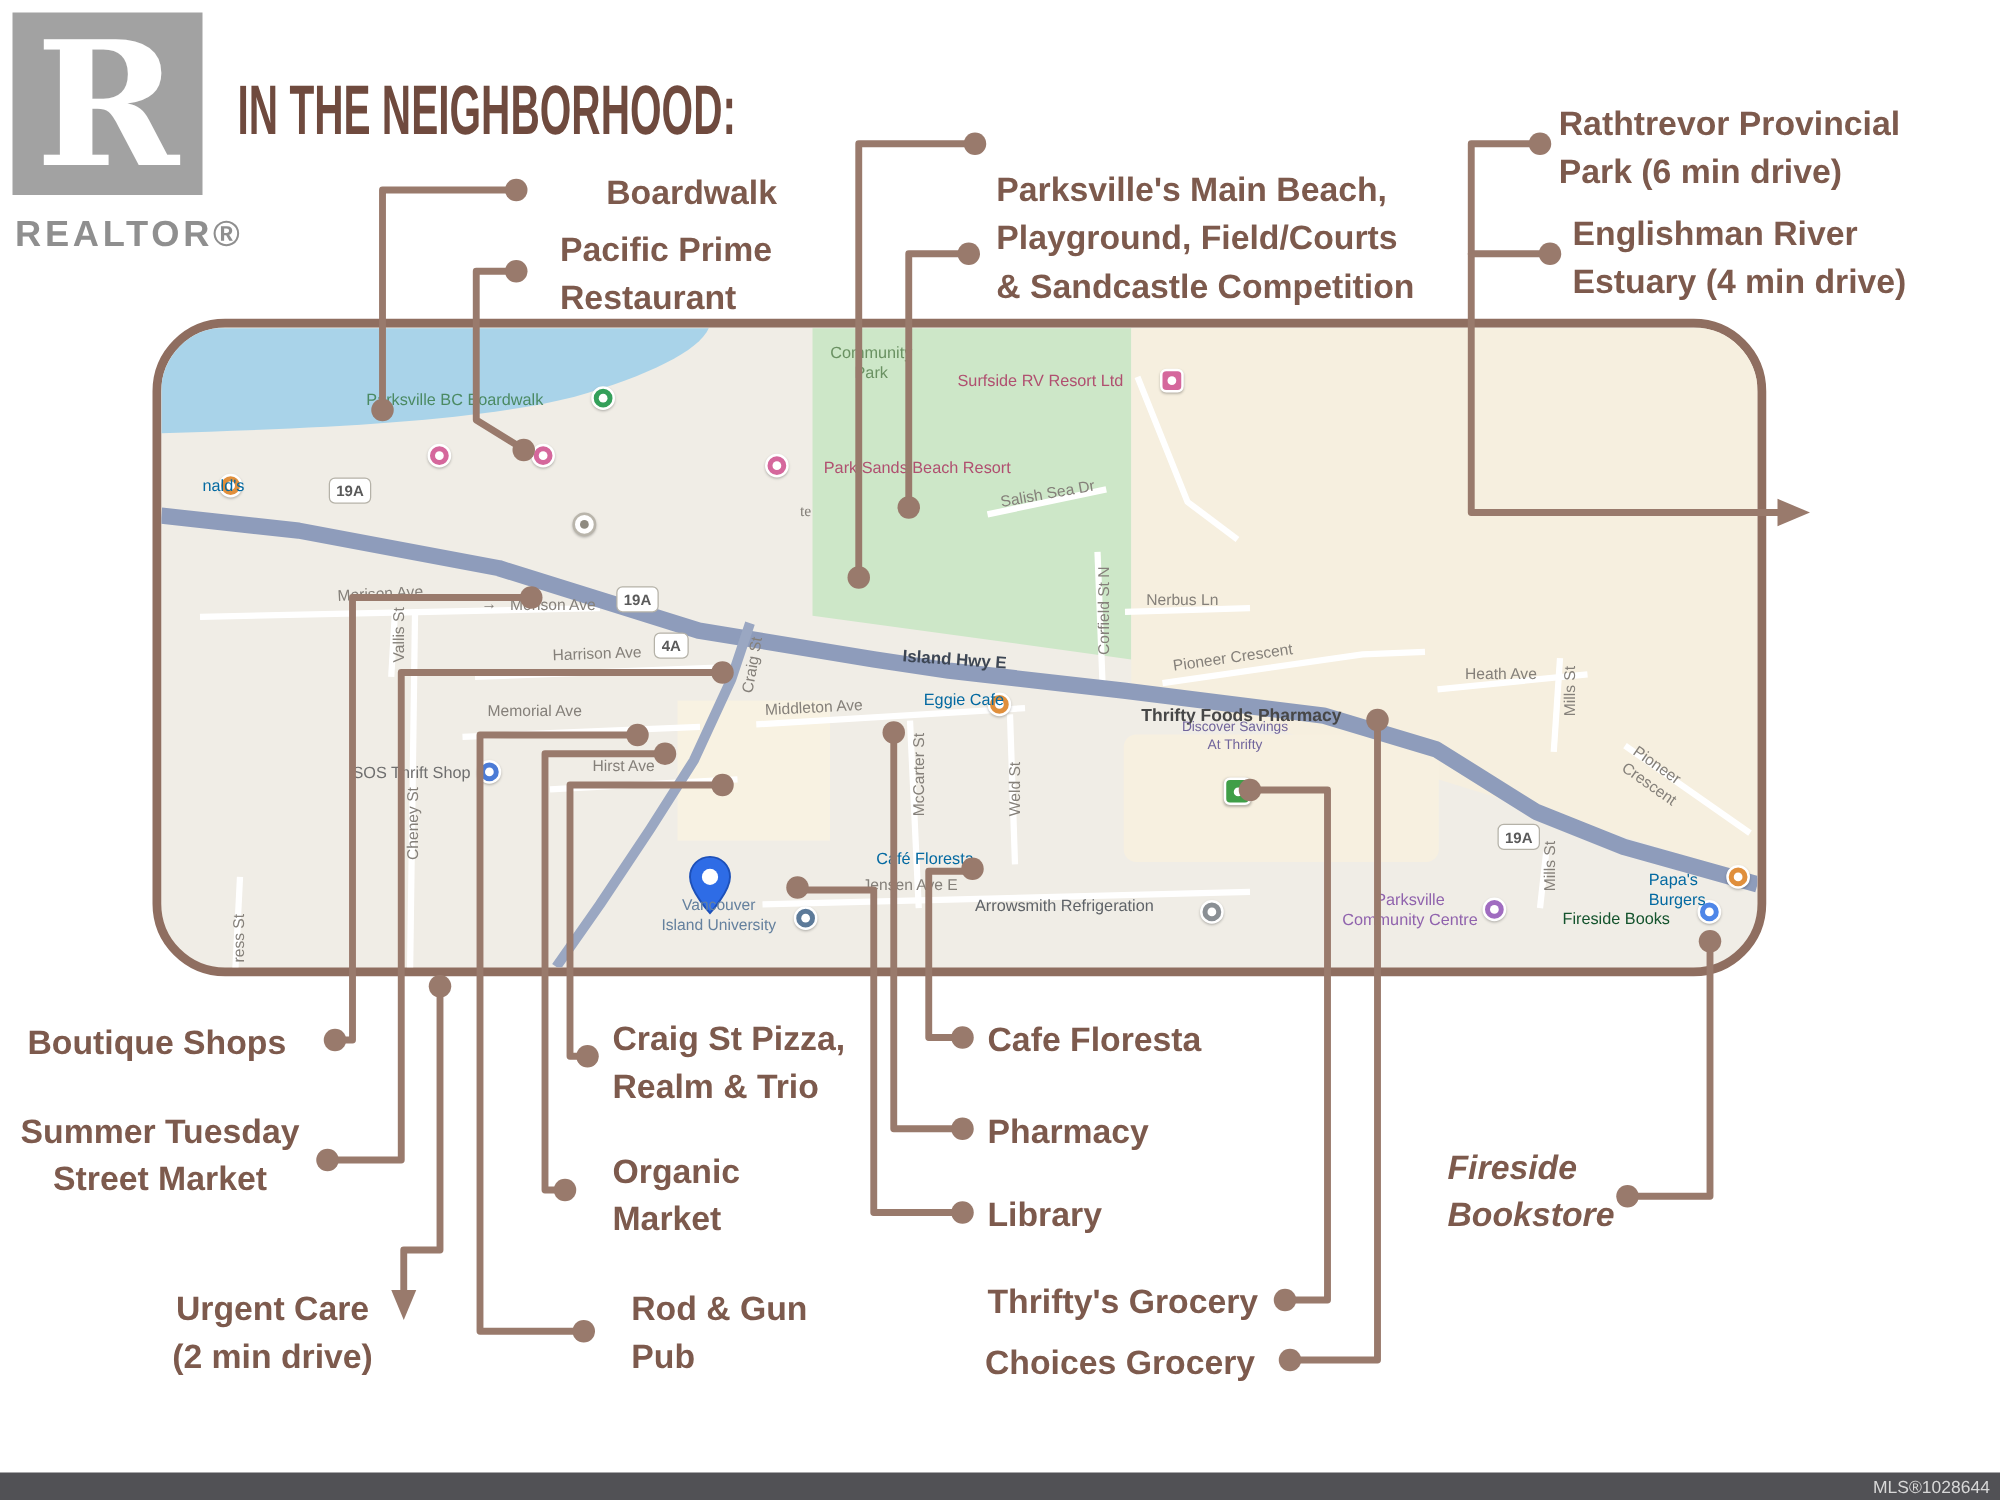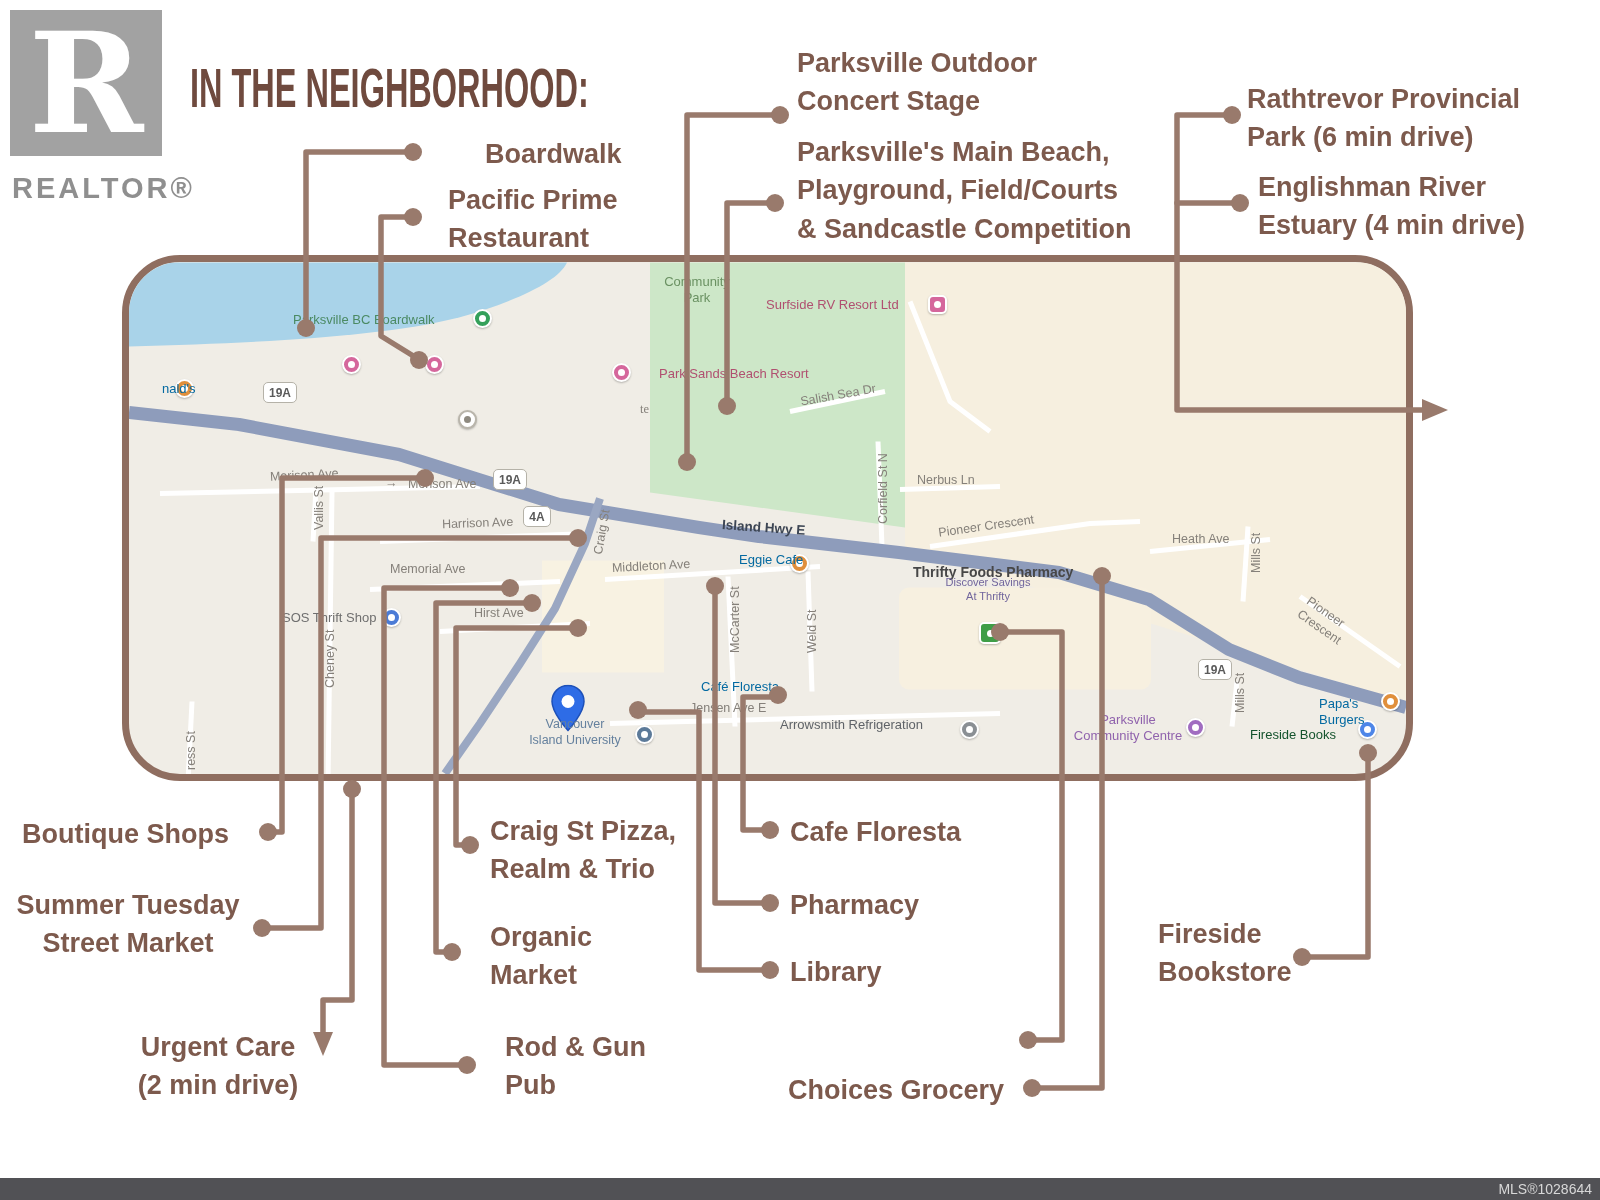--- a/index.html
+++ b/index.html
@@ -255,22 +255,20 @@
     <g>
       <path class="cline" d="M1302 957 H1368 V758"></path>
         <circle class="cdot" cx="1302" cy="957" r="9"></circle>
         <circle class="cdot" cx="1368" cy="753" r="9"></circle>
     </g>
   </svg>
 
   <div class="co" style="left:448px;top:135px;margin-left:37px;">Boardwalk</div>
   <div class="co pre" style="left:448px;top:181px;">Pacific Prime
 Restaurant</div>
-  <div class="co pre" style="left:797px;top:44px;">Parksville Outdoor
-Concert Stage</div>
   <div class="co pre" style="left:797px;top:133px;">Parksville's Main Beach,
 Playground, Field/Courts
 &amp; Sandcastle Competition</div>
   <div class="co pre" style="left:1247px;top:80px;">Rathtrevor Provincial
 Park (6 min drive)</div>
   <div class="co pre" style="left:1258px;top:168px;">Englishman River
 Estuary (4 min drive)</div>
   <div class="co" style="left:22px;top:815px;">Boutique Shops</div>
   <div class="co pre ctr" style="left:8px;top:886px;width:240px;">Summer Tuesday
 Street Market</div>
@@ -278,20 +276,21 @@
 (2 min drive)</div>
   <div class="co pre" style="left:490px;top:812px;">Craig St Pizza,
 Realm &amp; Trio</div>
   <div class="co pre" style="left:490px;top:918px;">Organic
 Market</div>
   <div class="co pre" style="left:490px;top:1028px;margin-left:15px;">Rod &amp; Gun
 Pub</div>
   <div class="co" style="left:790px;top:813px;">Cafe Floresta</div>
   <div class="co" style="left:790px;top:886px;">Pharmacy</div>
   <div class="co" style="left:790px;top:953px;">Library</div>
+  <div class="co" style="left:790px;top:1022px;">Thrifty's Grocery</div>
   <div class="co" style="left:788px;top:1071px;">Choices Grocery</div>
-  <div class="co pre" style="left:1158px;top:915px;">Fireside
+  <div class="co pre" style="left:1158px;top:915px;font-style:italic;">Fireside
 Bookstore</div>
 
   <div class="footer">
     <span>MLS®1028644</span>
   </div>
 </div>
 
 </body></html>

